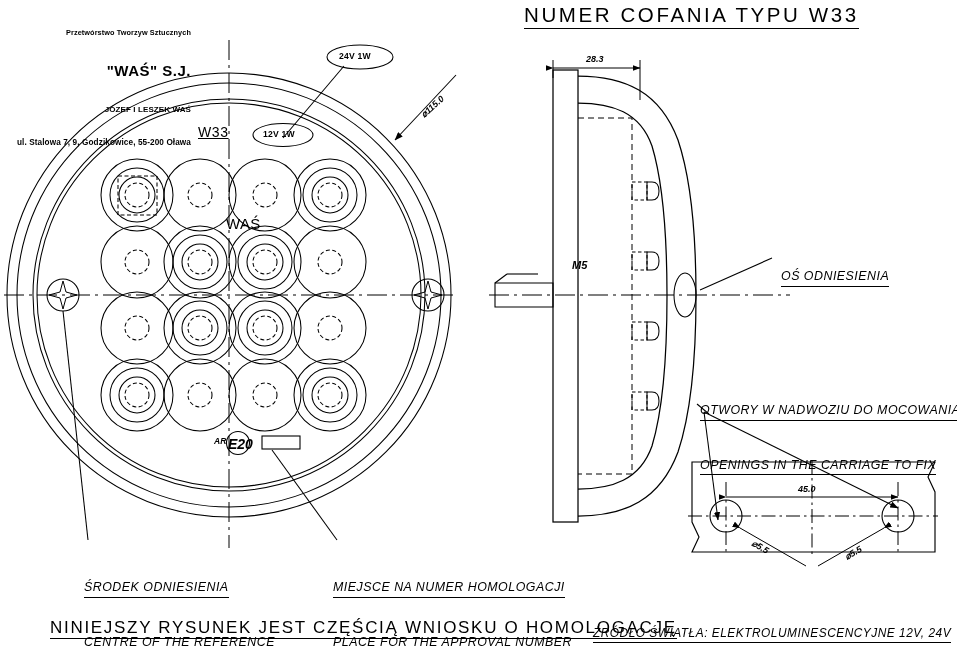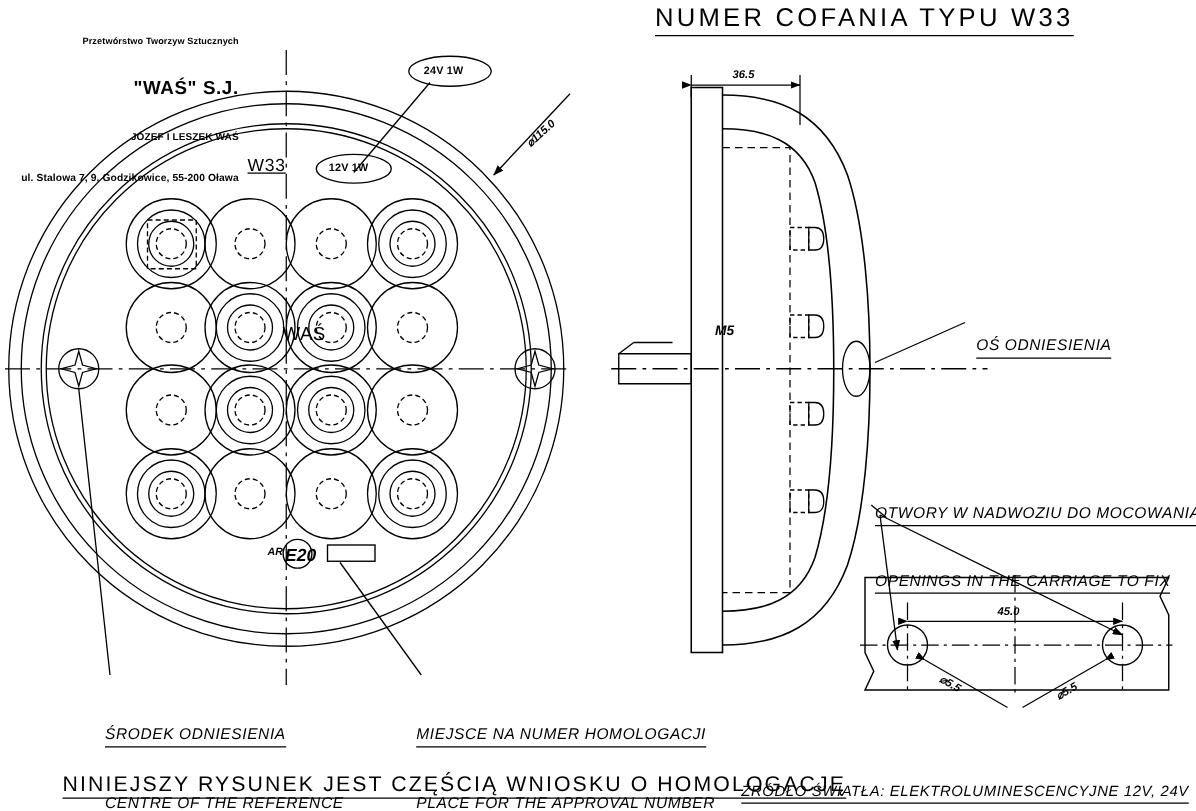--- a/index.html
+++ b/index.html
@@ -25,21 +25,21 @@
 
   
   .cap{font-style:italic;font-size:12.4px;letter-spacing:.5px;
        border-bottom:1.1px solid #000;line-height:1.42;display:block;width:max-content;}
   .cap.sm{font-size:11.9px;}
 
   .balloon{font-size:8.6px;font-weight:bold;letter-spacing:.2px;}
   .dim{font-size:9px;font-style:italic;font-weight:bold;}
   .lbl{font-size:11px;font-style:italic;font-weight:bold;margin-left:41px;}
   .w33{font-size:14px;letter-spacing:.6px;text-decoration:underline;}
-  .was{font-size:15px;letter-spacing:.3px;margin-top:44px;}
+  .was{font-size:15px;letter-spacing:.3px;}
   .e20{font-size:14px;font-style:italic;font-weight:bold;}
   .ar{font-size:8.5px;font-style:italic;font-weight:bold;}
   .rot{transform-origin:0 0;}
 </style>
 </head>
 <body>
 
 <div id="sheet">
 
 <svg width="957" height="649" viewBox="0 0 957 649">
@@ -285,21 +285,21 @@
 
 <div class="txt balloon" style="left:339px;top:51px;">24V 1W</div>
 <div class="txt balloon" style="left:263px;top:129px;">12V 1W</div>
 
 <div class="txt dim rot" style="left:419px;top:112px;transform:rotate(-42deg);">⌀115.0</div>
 
 <div class="txt ar" style="left:214px;top:436px;">AR</div>
 <div class="txt e20" style="left:228px;top:436px;">E20</div>
 
 <div class="txt lbl" style="left:531px;top:259px;">M5</div>
-<div class="txt dim" style="left:586px;top:54px;">36.5</div>
+<div class="txt dim" style="left:586px;top:54px;">28.3</div>
 
 <div class="txt" style="left:781px;top:232px;">
   <span class="cap">OŚ ODNIESIENIA</span>
 </div>
 
 <div class="txt" style="left:700px;top:366px;">
   <span class="cap">OTWORY W NADWOZIU DO MOCOWANIA</span>
   <span class="cap">OPENINGS IN THE CARRIAGE TO FIX</span>
 </div>
 

